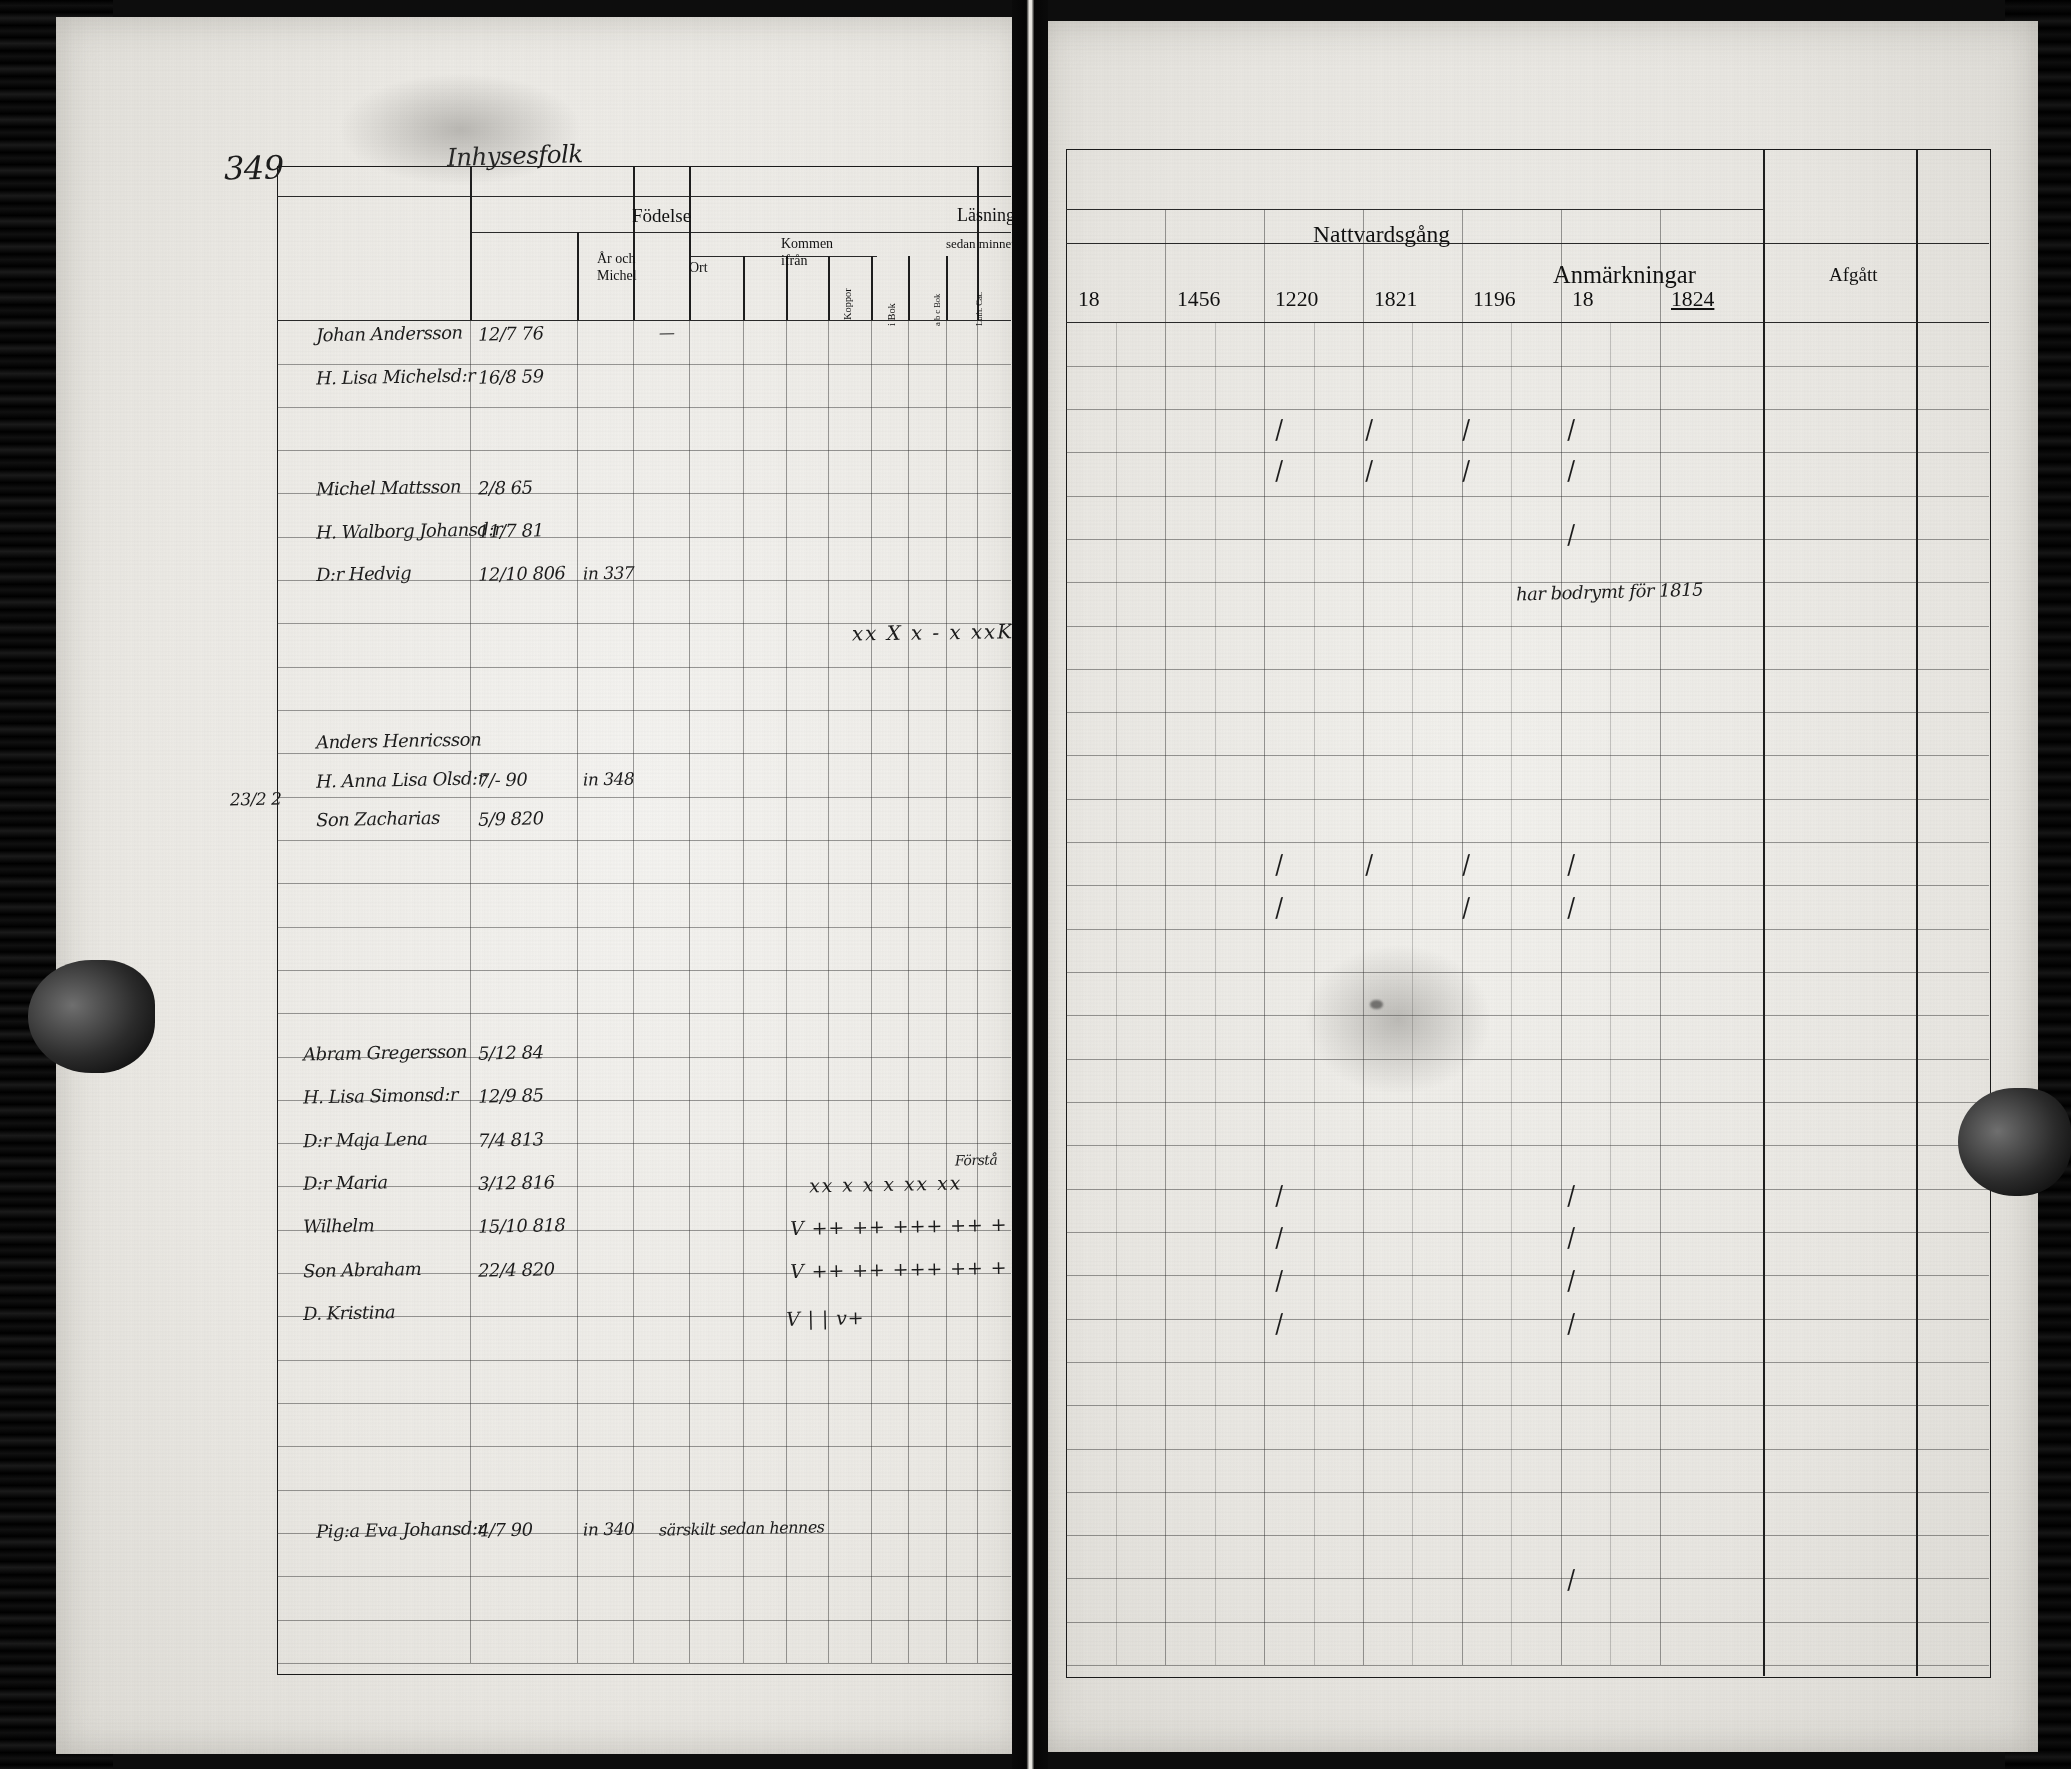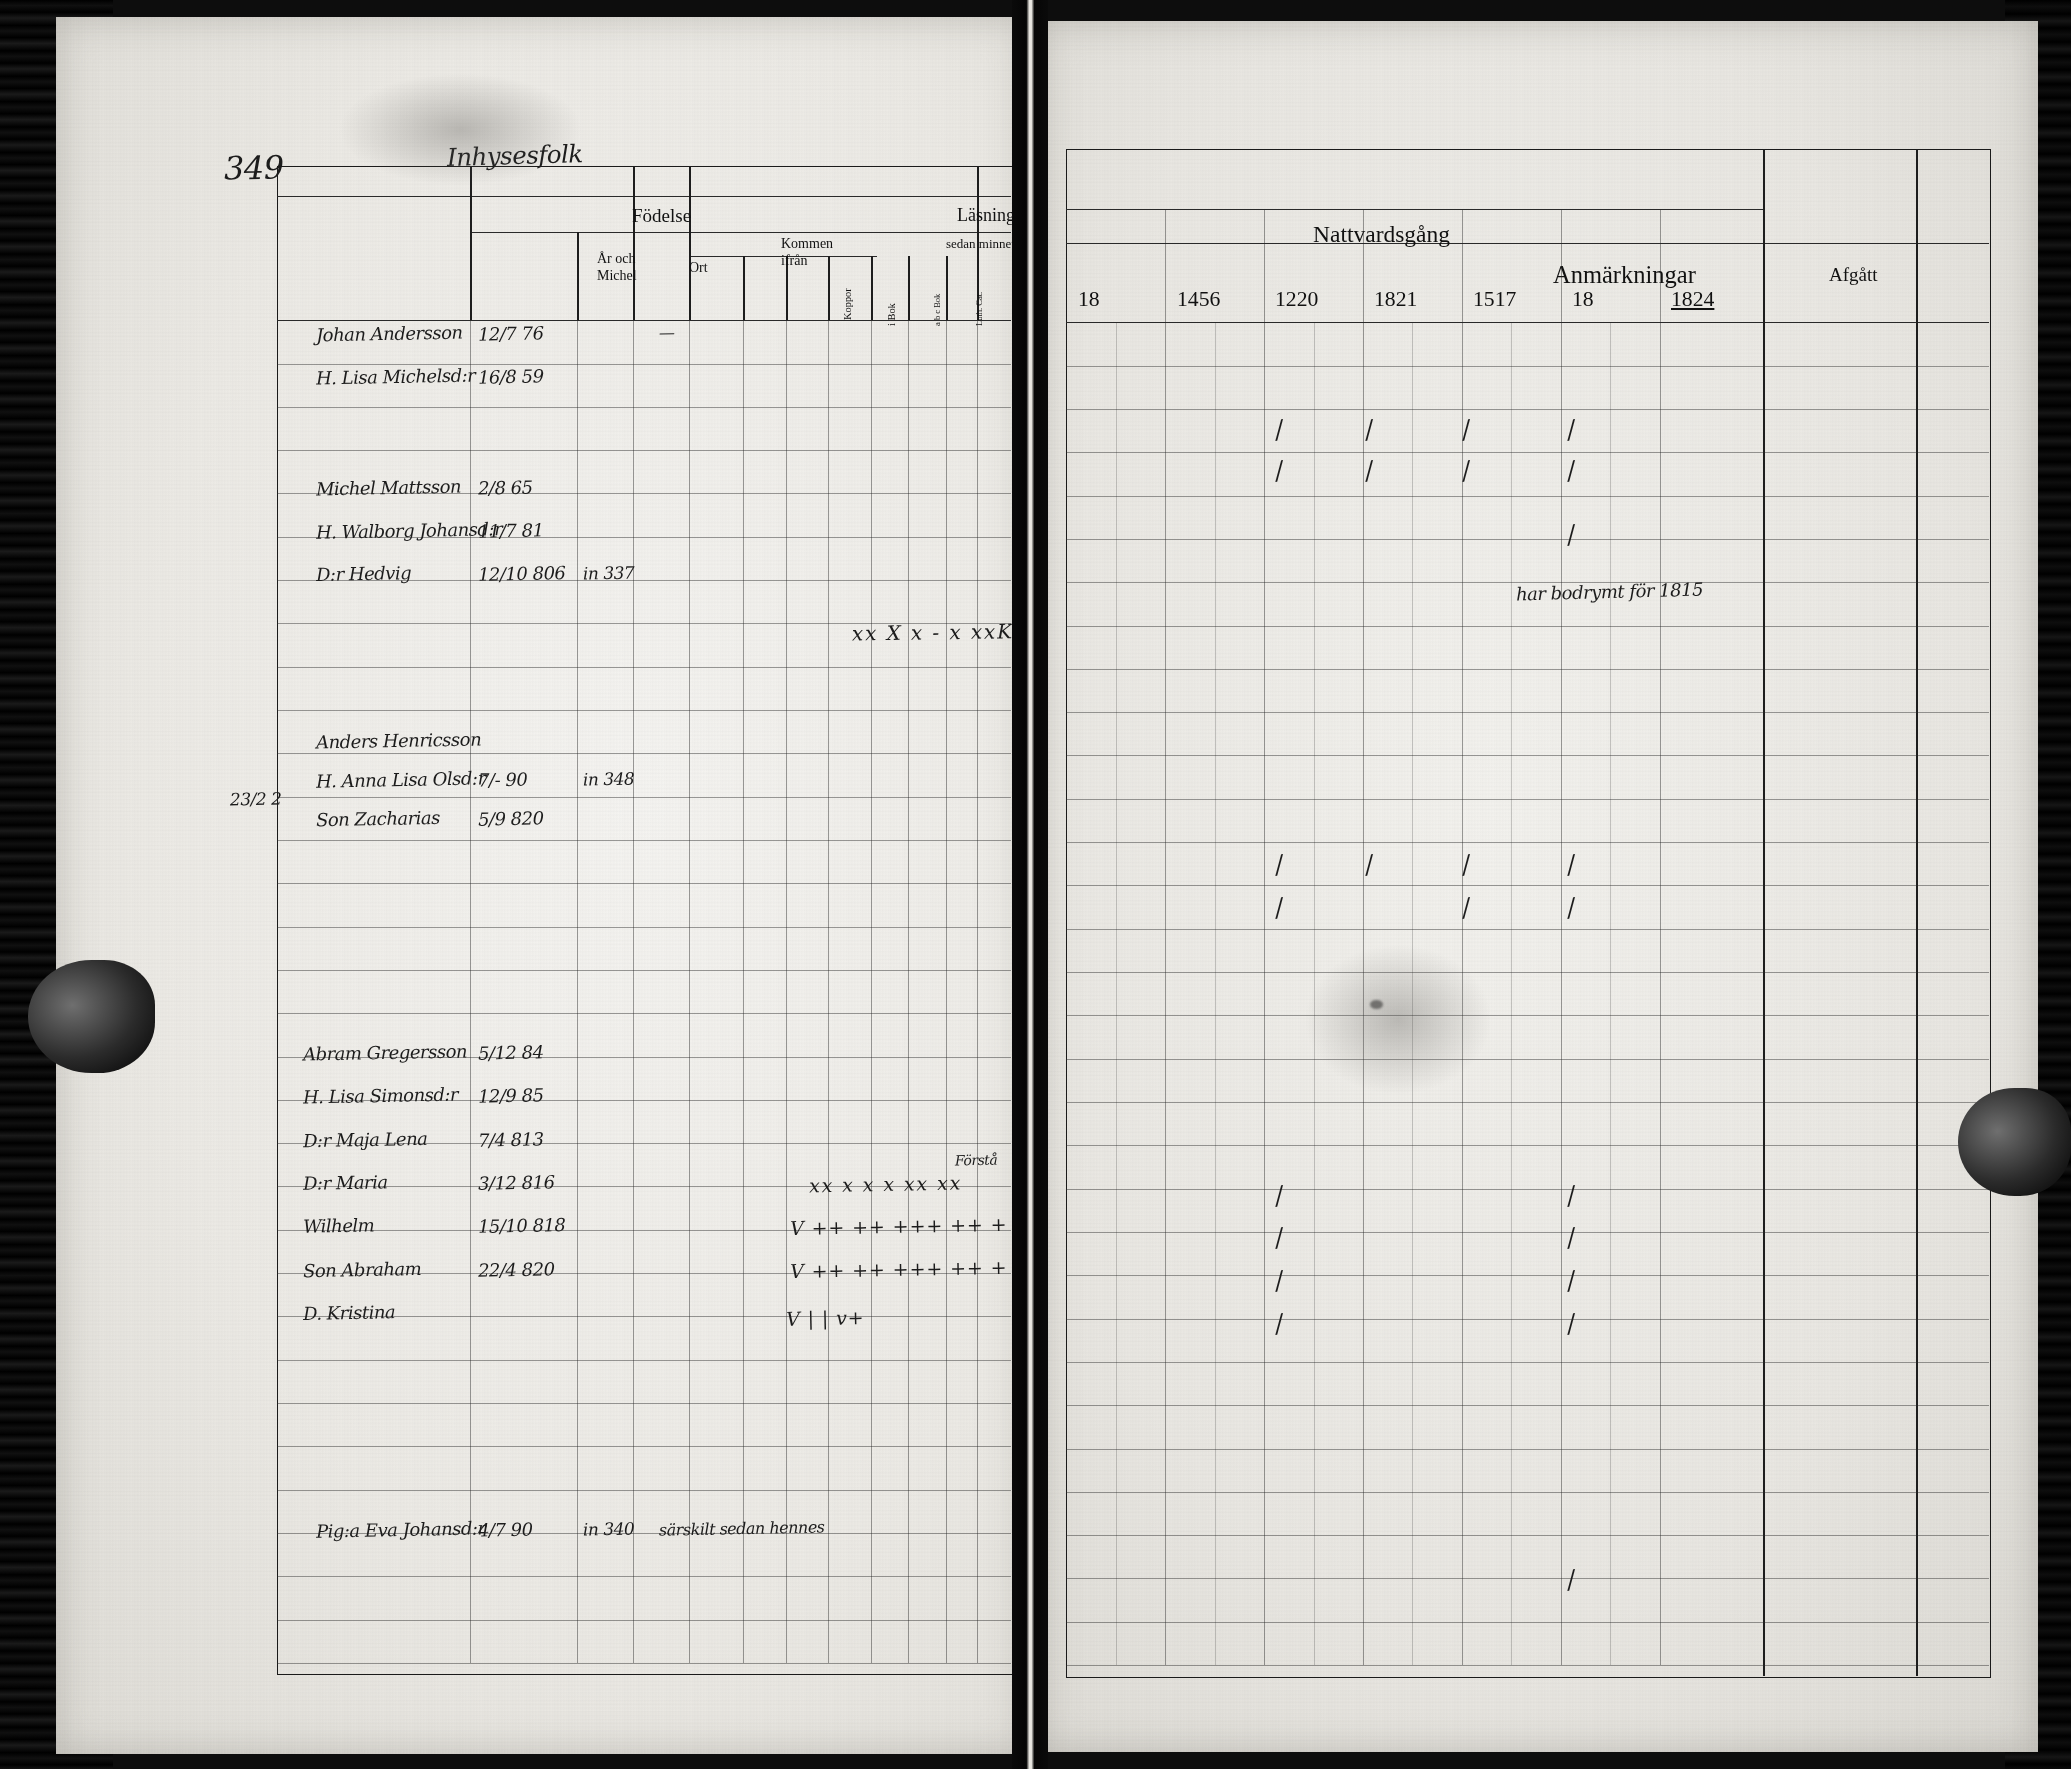--- a/index.html
+++ b/index.html
@@ -291,21 +291,21 @@
 
     <div class="hdr-label" style="left:273px; top:200px; font-size:23.5px;">Nattvardsgång</div>
     <div class="hdr-label" style="left:513px; top:240px; font-size:24.5px;">Anmärkningar</div>
     <div class="hdr-label" style="left:789px; top:243px; font-size:19px;">Afgått</div>
 
     <div id="right-years">
         <div class="hdr-label" style="left: 38px; top: 266px; font-size: 21.7px;">18</div>
         <div class="hdr-label" style="left: 137px; top: 266px; font-size: 21.7px;">1456</div>
         <div class="hdr-label" style="left: 235px; top: 266px; font-size: 21.7px;">1220</div>
         <div class="hdr-label" style="left: 334px; top: 266px; font-size: 21.7px;">1821</div>
-        <div class="hdr-label" style="left: 433px; top: 266px; font-size: 21.7px;">1517</div>
+        <div class="hdr-label" style="left: 433px; top: 266px; font-size: 21.7px;">1196</div>
         <div class="hdr-label" style="left: 532px; top: 266px; font-size: 21.7px;">18</div>
         <div class="hdr-label" style="left: 631px; top: 266px; font-size: 21.7px; text-decoration: underline;">1824</div>
       </div>
 
     <div id="right-verticals">
         <div class="vline light" style="left: 125px; top: 301px; height: 1343px;"></div>
         <div class="vline light" style="left: 76px; top: 301px; height: 1343px; opacity: 0.5;"></div>
         <div class="vline light" style="left: 125px; top: 188px; height: 113px;"></div>
         <div class="vline light" style="left: 224px; top: 301px; height: 1343px;"></div>
         <div class="vline light" style="left: 175px; top: 301px; height: 1343px; opacity: 0.5;"></div>

